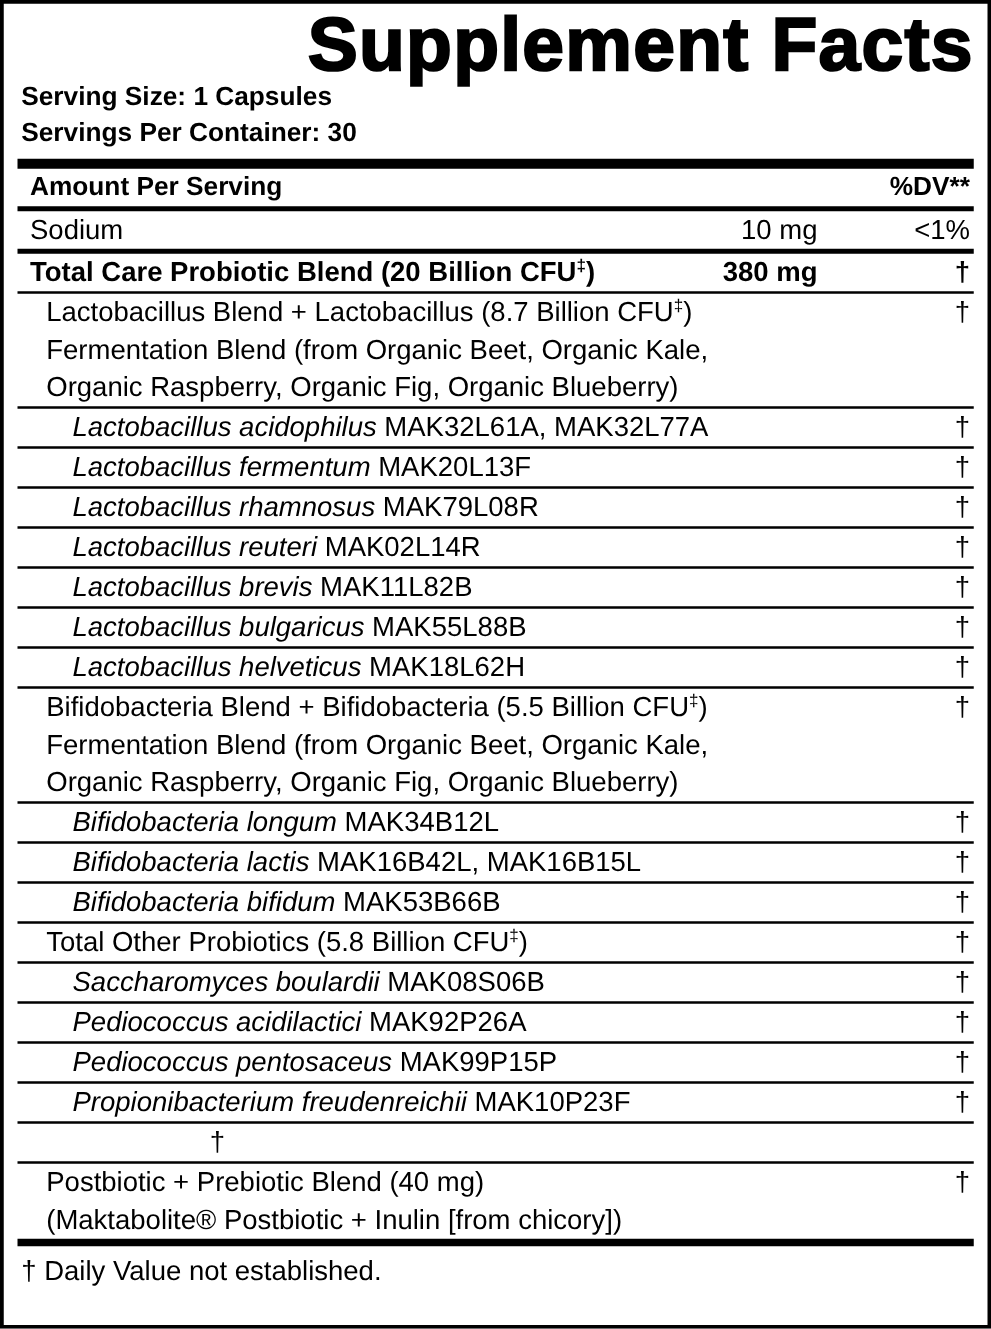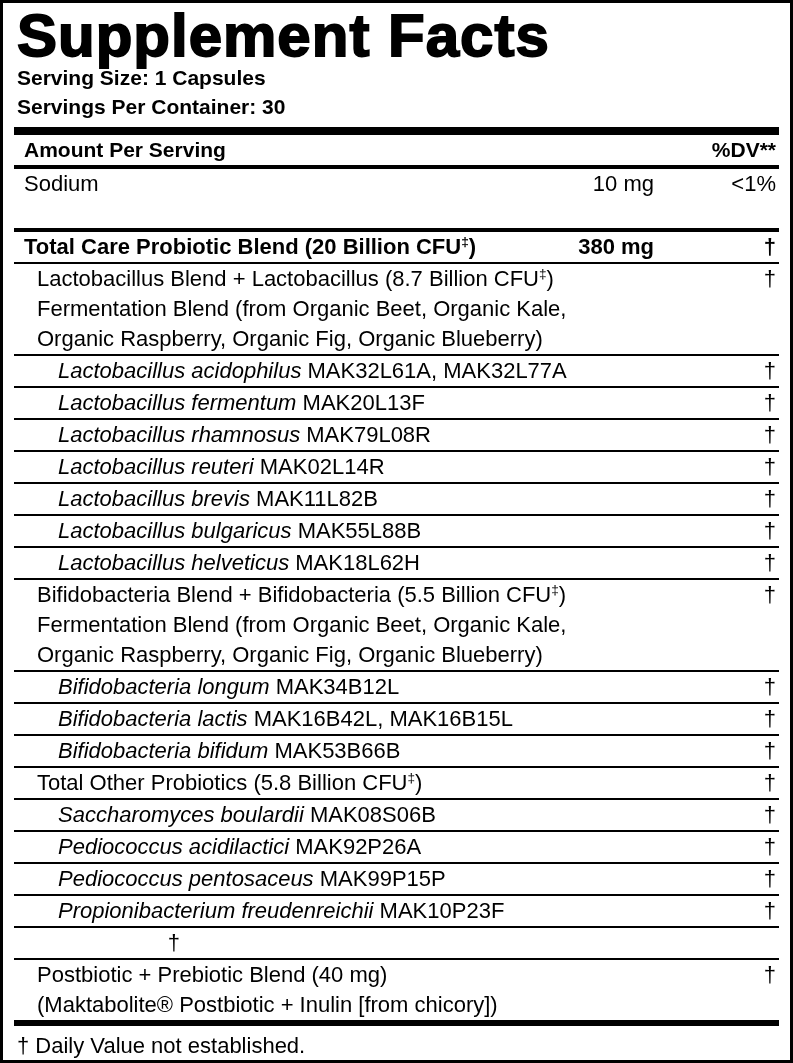--- a/index.html
+++ b/index.html
@@ -19,20 +19,21 @@
   
   .hdr { padding: 5px 0 6px 3px; }
   .title {
     margin: 0;
     font-size: 60px;
     line-height: 55px;
     font-weight: bold;
     letter-spacing: 1px;
     -webkit-text-stroke: 1.8px #000;
     white-space: nowrap;
+    text-align: right;
   }
   .serv {
     font-size: 21px;
     font-weight: bold;
     line-height: 29px;
     white-space: nowrap;
   }
 
   .bar { background: #000; width: 100%; }
   .bar.heavy { height: 8px; }
@@ -46,21 +47,21 @@
     font-weight: bold;
     font-size: 21px;
     line-height: 30px;
     border-bottom: 4px solid #000;
     padding: 0 3px 0 10px;
   }
 
   
   .row { border-top: 2px solid #000; }
   .row.b-none { border-top: none; }
-  .row.b-medium { border-top-width: 4px; margin-top: 29px; }
+  .row.b-medium { border-top-width: 4px; }
   .row.bold { font-weight: bold; }
 
   .line {
     font-size: 22px;
     line-height: 30px;
     padding: 0 3px 0 10px;
     white-space: nowrap;
   }
   .line.first { display: flex; align-items: flex-end; }
   .name { flex: 1 1 auto; overflow: hidden; }

